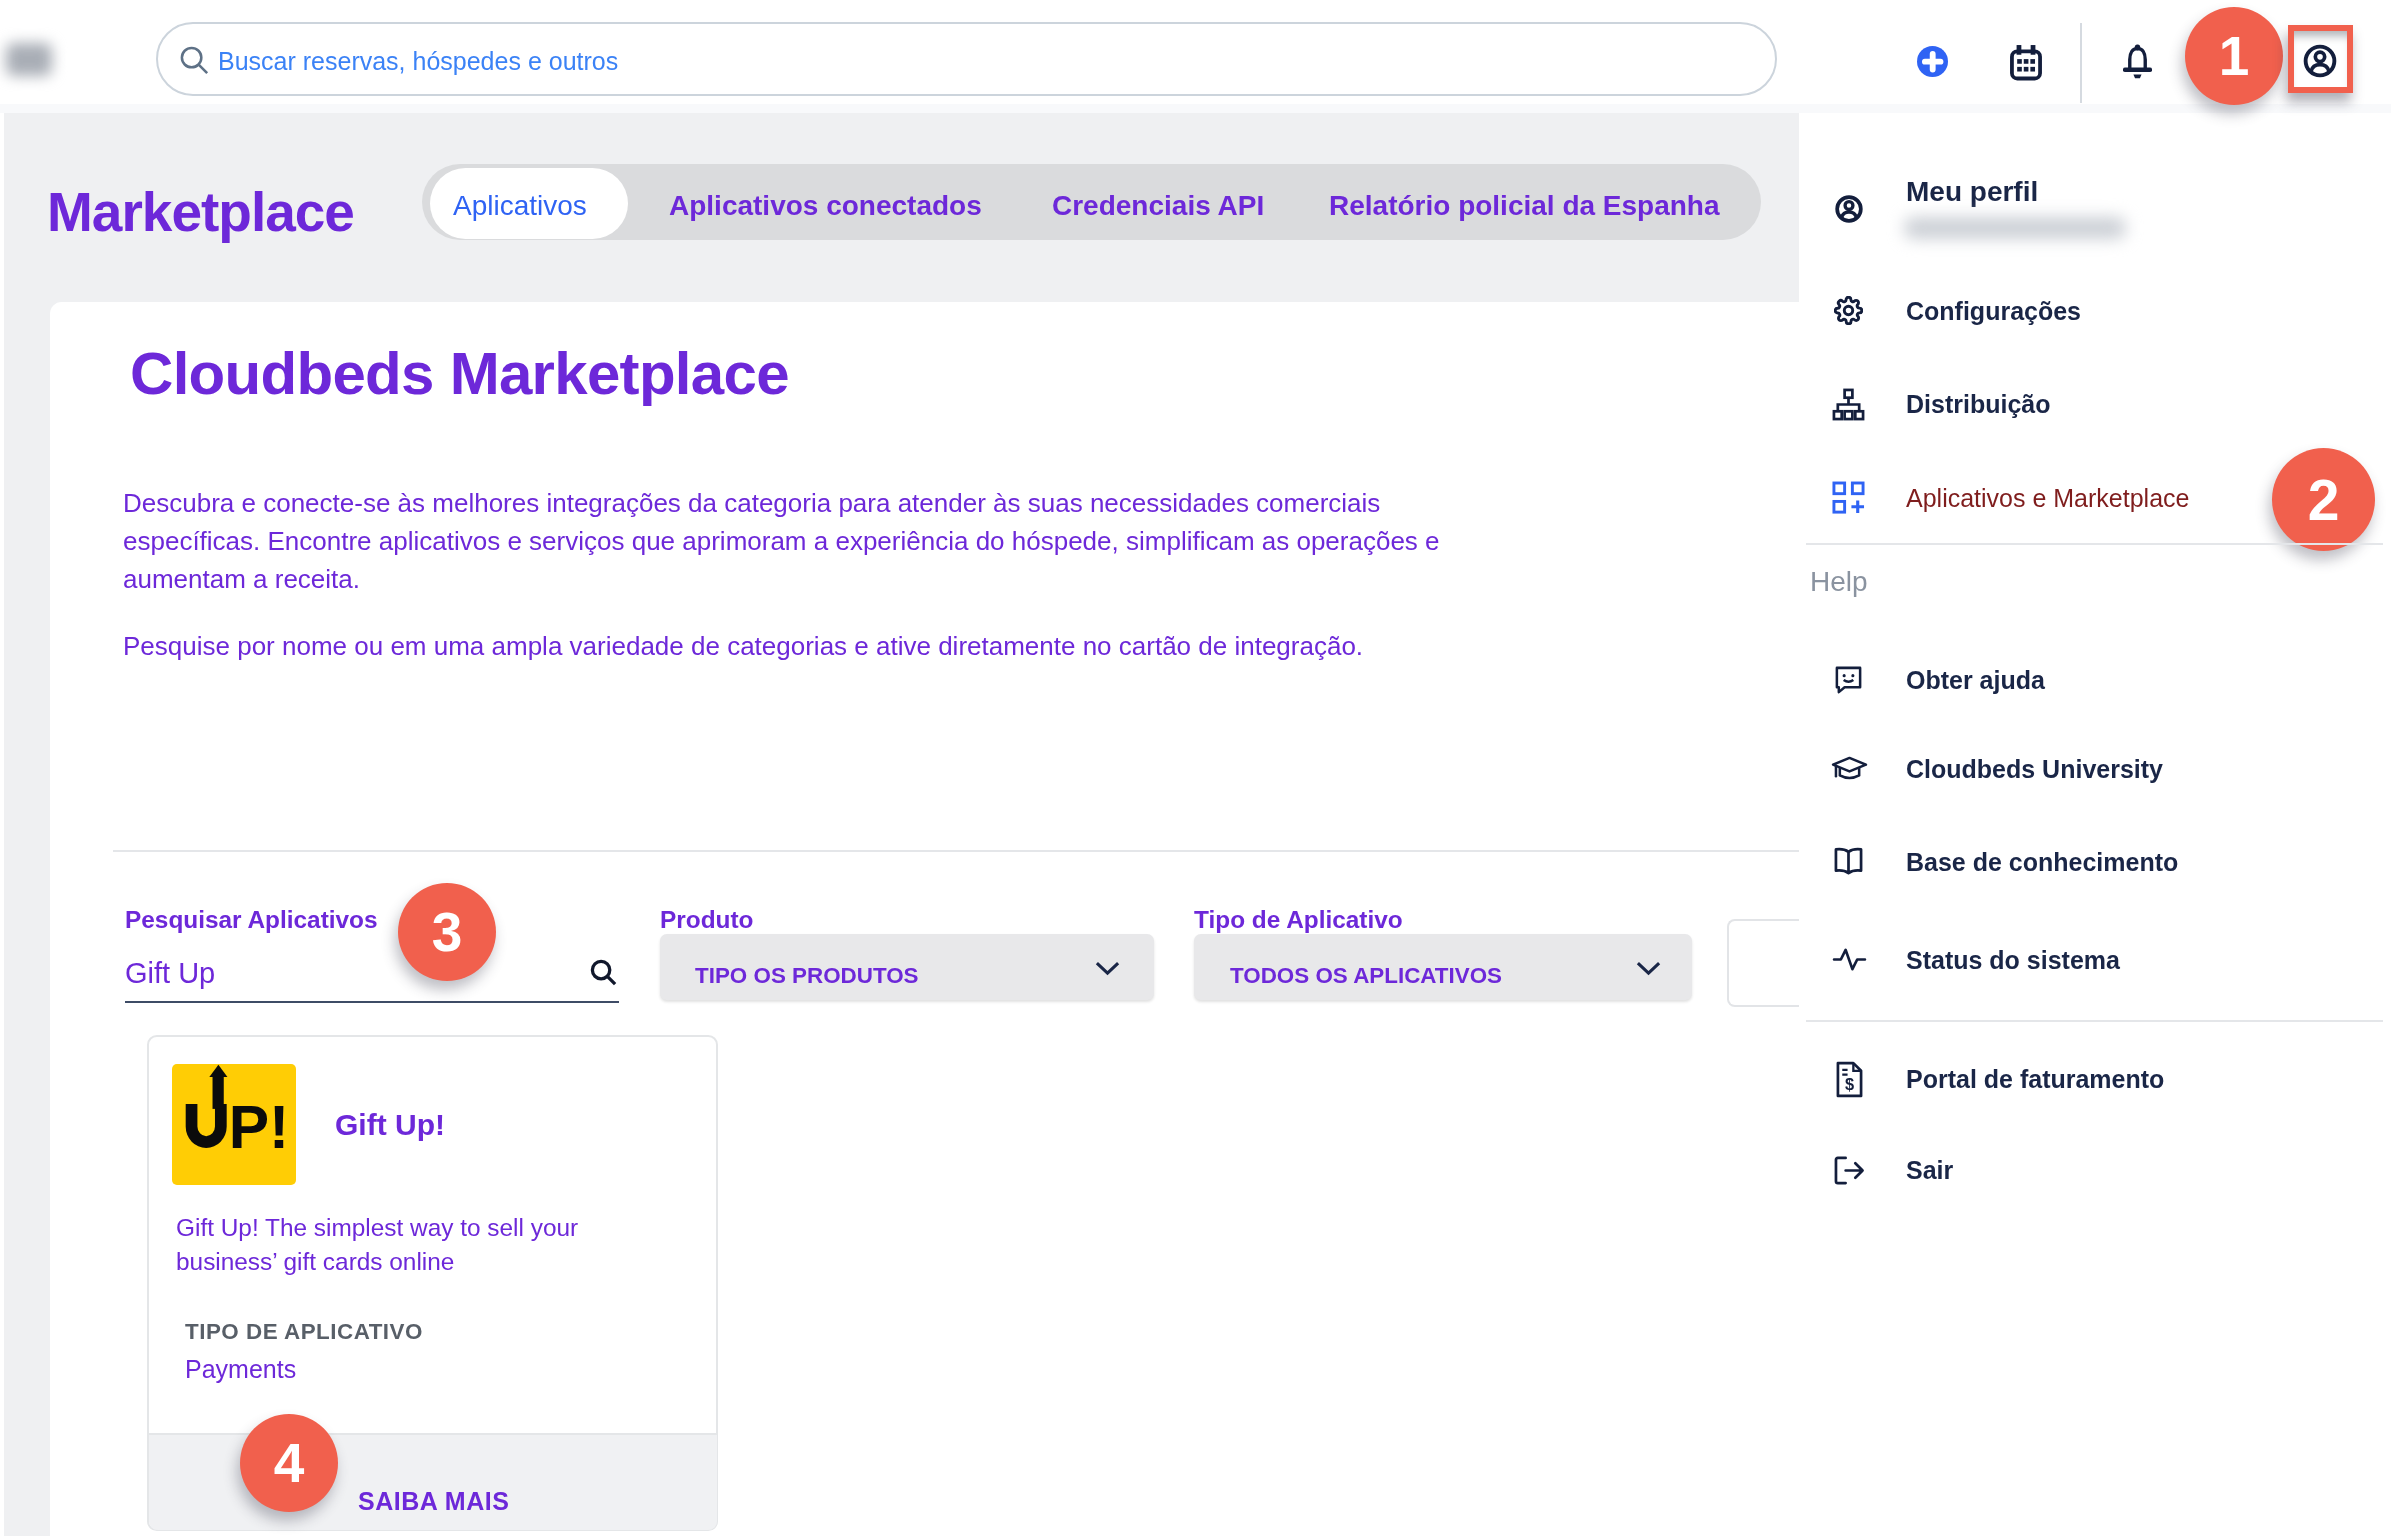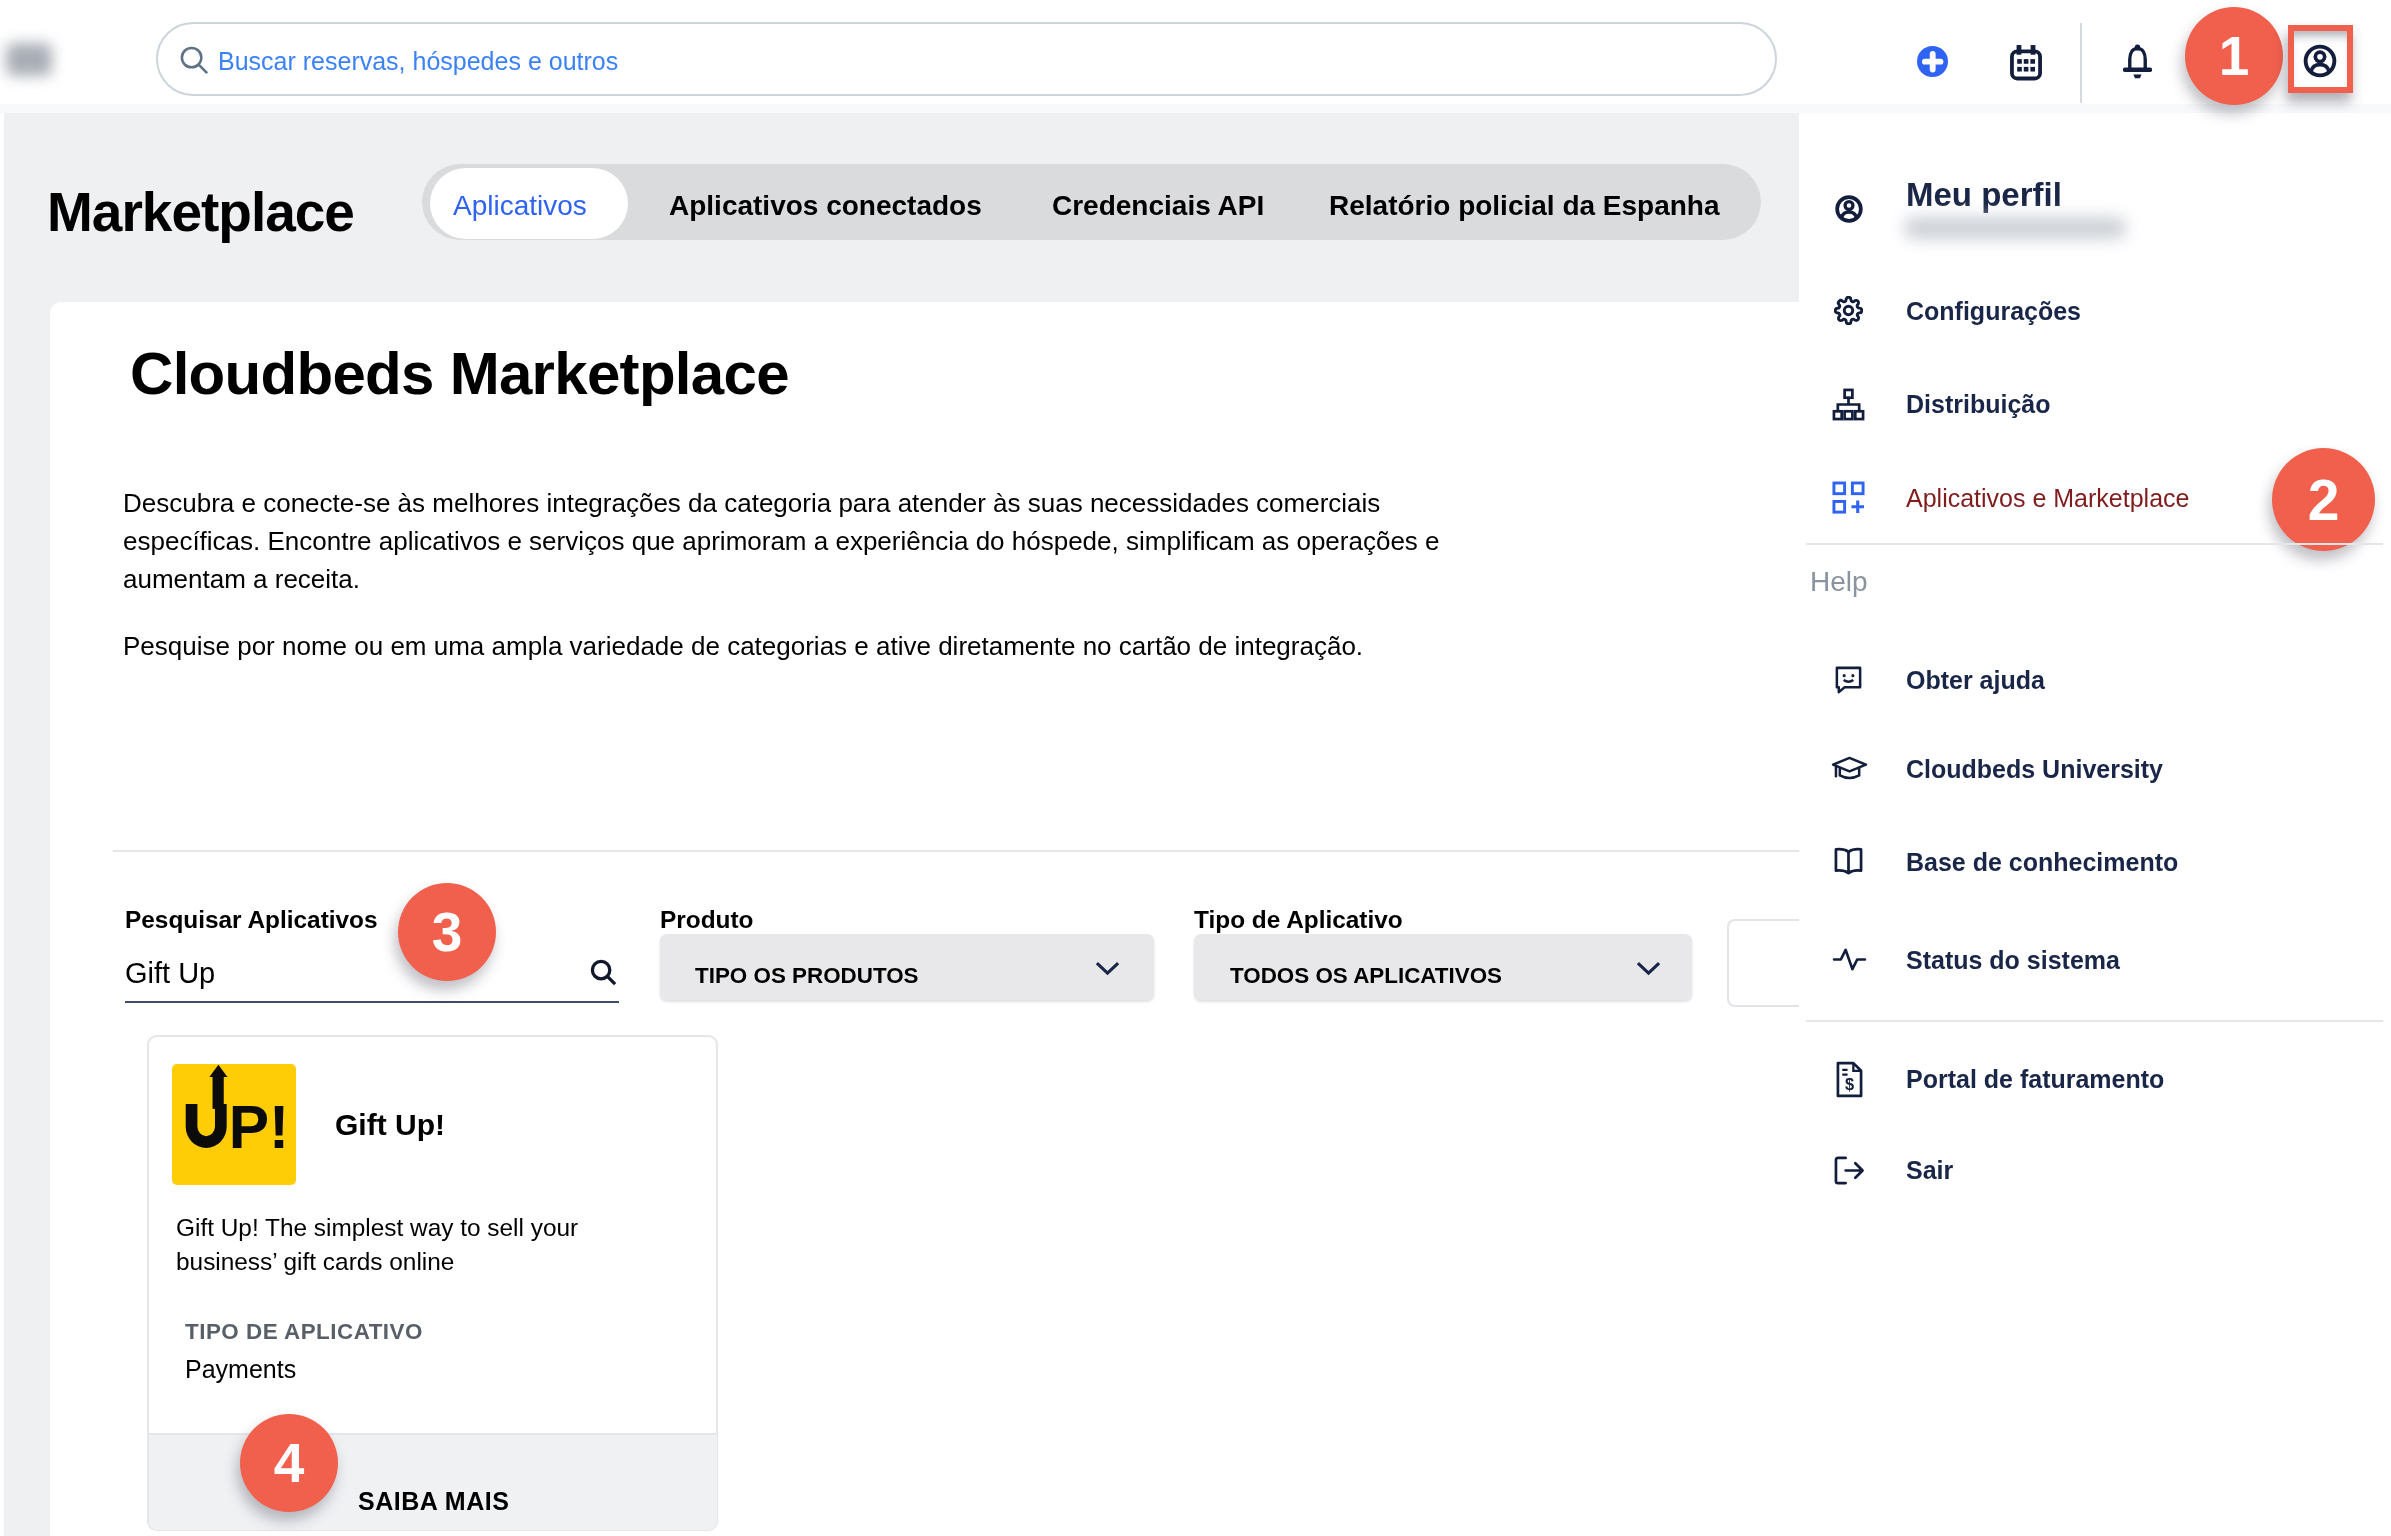--- a/index.html
+++ b/index.html
@@ -1,17 +1,17 @@
 <!DOCTYPE html>
 <html><head><meta charset="utf-8">
 <style>
 html,body{margin:0;padding:0;}
 body{width:2391px;height:1537px;background:#fff;font-family:"Liberation Sans",sans-serif;position:relative;overflow:hidden;}
 .abs{position:absolute;}
-.navy{color:#000000;}
+.navy{color:#6d28d9;}
 #band{left:3.9px;top:113px;width:1795px;height:1424px;background:#eff0f2;}
 #card{left:50px;top:302px;width:1853px;height:1235px;background:#fff;border-radius:11.7px 11.7px 0 0;}
 #topstrip{left:0;top:104px;width:2391px;height:8.8px;background:#f8f9fb;}
 #topbar{left:0;top:0;width:2391px;height:104px;background:#fff;}
 #searchpill{left:156px;top:22.4px;width:1621px;height:74px;border:2px solid #ccd4dc;border-radius:39px;box-sizing:border-box;}
 #ph{left:218px;top:47px;font-size:25px;color:#3b82f6;}
 #bluelogo{left:5.9px;top:43px;width:46px;height:33px;background:#a9aeb6;border-radius:7.8px;filter:blur(6.8px);}
 #sidebar{left:1799px;top:113px;width:592px;height:1424px;background:#fff;}
 .red-circle{background:#f1604d;border-radius:50%;color:#fff;font-weight:bold;display:flex;align-items:center;justify-content:center;box-shadow:-2.9px 8.8px 13.7px rgba(55,55,75,.32);}
 .menu-item{font-weight:bold;color:#1a2647;font-size:25px;}
@@ -116,21 +116,21 @@
 <div class="abs" style="left:185px;top:1319px;font-size:22.4px;font-weight:bold;color:#585f68;letter-spacing:0.5px">TIPO DE APLICATIVO</div>
 <div class="abs navy" style="left:185px;top:1355px;font-size:25px">Payments</div>
 <div class="abs navy" style="left:358px;top:1487px;font-size:25px;font-weight:bold;letter-spacing:0.5px">SAIBA MAIS</div>
 <div class="abs red-circle" style="left:240px;top:1414px;width:98px;height:98px;font-size:55px">4</div>
 
 <svg class="abs" style="left:1835px;top:195px" width="28" height="28" viewBox="0 0 35 35" fill="none" stroke="#131e3c">
     <circle cx="17.5" cy="17.5" r="14.8" stroke-width="4.6"></circle>
     <circle cx="17.5" cy="13.2" r="4.9" stroke-width="4.2"></circle>
     <path d="M8.2 28.2 C9.5 23.2 13 21.2 17.5 21.2 C22 21.2 25.5 23.2 26.8 28.2" stroke-width="4.2"></path>
   </svg>
-<div class="abs menu-item" style="left:1906px;top:176px;font-size:33px">Meu perfil</div>
+<div class="abs menu-item" style="left:1906px;top:176px;font-size:28px">Meu perfil</div>
 <div class="abs" style="left:1904px;top:217px;width:222px;height:21.5px;background:#ccd0d6;border-radius:9.8px;filter:blur(7.8px)"></div>
 <svg class="abs" style="left:1834px;top:296px" width="29" height="29" viewBox="0 0 24 24" fill="none" stroke="#131e3c" stroke-width="2.4">
     <path d="M12 15.5 A3.5 3.5 0 1 0 12 8.5 A3.5 3.5 0 1 0 12 15.5 Z"></path>
     <path d="M19.4 15a1.65 1.65 0 0 0 .33 1.82l.06.06a2 2 0 1 1-2.83 2.83l-.06-.06a1.65 1.65 0 0 0-1.82-.33 1.65 1.65 0 0 0-1 1.51V21a2 2 0 1 1-4 0v-.09A1.65 1.65 0 0 0 9 19.4a1.65 1.65 0 0 0-1.82.33l-.06.06a2 2 0 1 1-2.83-2.83l.06-.06a1.65 1.65 0 0 0 .33-1.82 1.65 1.65 0 0 0-1.51-1H3a2 2 0 1 1 0-4h.09A1.65 1.65 0 0 0 4.6 9a1.65 1.65 0 0 0-.33-1.82l-.06-.06a2 2 0 1 1 2.83-2.83l.06.06a1.65 1.65 0 0 0 1.82.33H9a1.65 1.65 0 0 0 1-1.51V3a2 2 0 1 1 4 0v.09a1.65 1.65 0 0 0 1 1.51 1.65 1.65 0 0 0 1.82-.33l.06-.06a2 2 0 1 1 2.83 2.83l-.06.06a1.65 1.65 0 0 0-.33 1.82V9a1.65 1.65 0 0 0 1.51 1H21a2 2 0 1 1 0 4h-.09a1.65 1.65 0 0 0-1.51 1z"></path>
   </svg>
 <div class="abs menu-item" style="left:1906px;top:297px">Configurações</div>
 <svg class="abs" style="left:1832px;top:388px" width="33" height="33" viewBox="0 0 34 34" fill="none" stroke="#131e3c" stroke-width="2.8">
     <rect x="13" y="2" width="8" height="8"></rect>
     <rect x="2" y="24" width="8" height="8"></rect>
     <rect x="13" y="24" width="8" height="8"></rect>

